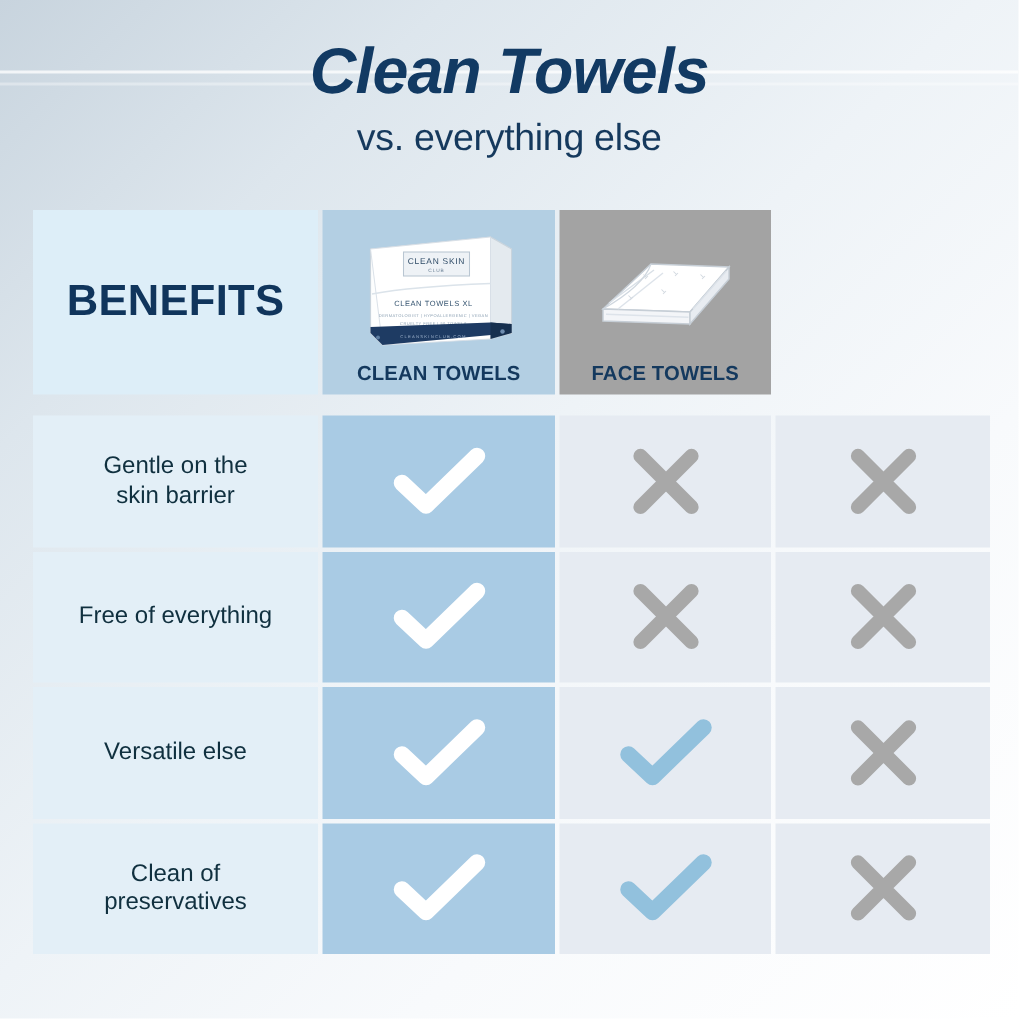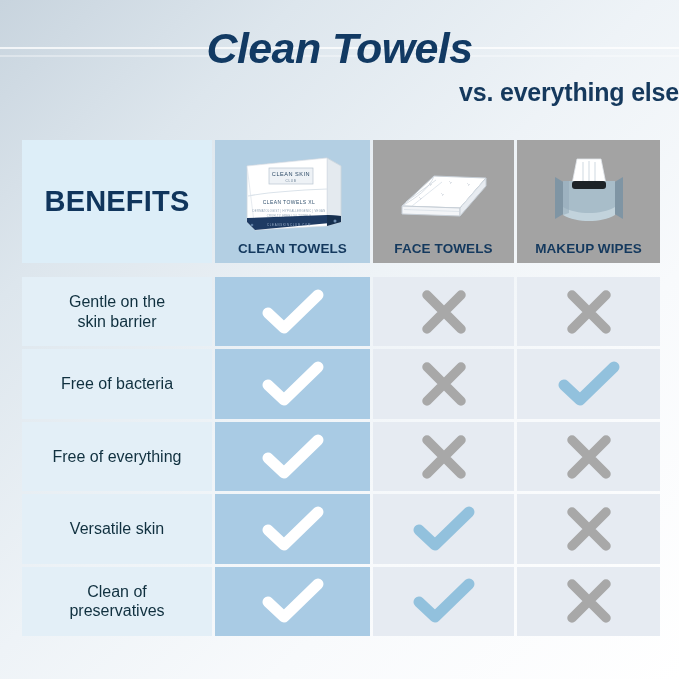--- a/index.html
+++ b/index.html
@@ -37,24 +37,23 @@
     font-size: 43px;
     font-weight: bold;
     font-style: italic;
     color: #123a63;
     letter-spacing: -0.6px;
     line-height: 1.12;
   }
   .subtitle {
     margin-top: 6px;
     font-size: 25px;
-    font-weight: bold;
+    font-weight: normal;
     color: #15395d;
     letter-spacing: -0.2px;
-    text-align: right;
   }
 
   
   .table {
     position: absolute;
     left: 22px;
     top: 140px;
     width: 635px;
     height: 496px;
     display: flex;
@@ -204,41 +203,20 @@
           <path d="M40,30 l2,-2 M41,29 l-2,-2" stroke="#d2d9e0" stroke-width="0.7"></path>
           <path d="M60,28 l2,-2 M61,27 l-2,-2" stroke="#d2d9e0" stroke-width="0.7"></path>
           <path d="M78,30 l2,-2 M79,29 l-2,-2" stroke="#d2d9e0" stroke-width="0.7"></path>
           <path d="M52,40 l2,-2 M53,39 l-2,-2" stroke="#d2d9e0" stroke-width="0.7"></path>
           <path d="M30,44 l2,-2 M31,43 l-2,-2" stroke="#d2d9e0" stroke-width="0.7"></path>
         </svg>
       </div>
       <div class="prod-label">FACE TOWELS</div>
     </div>
 
-    <div class="cell col-wipes hdr-product other">
-      <div class="prod-img">
-        <svg width="100" height="76" viewBox="0 0 100 76">
-
-          <path d="M38,4 L62,4 L68,34 L32,34 Z" fill="#ffffff" stroke="#dfe5ea" stroke-width="0.8"></path>
-          <path d="M44,7 L44,30 M50,6 L50,30 M56,7 L56,30" stroke="#dde4ea" stroke-width="1.4"></path>
-
-          <path d="M16,22 L26,28 L26,58 L16,64 Z" fill="#7f95a4"></path>
-          <path d="M84,22 L74,28 L74,58 L84,64 Z" fill="#7f95a4"></path>
-
-          <rect x="24" y="26" width="52" height="34" fill="#a8bdc9"></rect>
-
-          <rect x="33" y="26" width="34" height="8" rx="3" fill="#1d2327"></rect>
-
-          <path d="M24,52 C38,60 62,60 76,52 L76,60 C62,68 38,68 24,60 Z" fill="#c2d3dc"></path>
-
-          <path d="M24,26 L24,60 L30,58 L30,26 Z" fill="#93aab8" opacity="0.55"></path>
-        </svg>
-      </div>
-      <div class="prod-label">MAKEUP WIPES</div>
-    </div>
   </div>
 
   <div id="rows-container" style="display: flex; flex-direction: column; gap: 3px; flex: 1 1 0%;">
       <div class="row data-row" style="flex: 1 1 0%;">
         <div class="cell col-benefit cell-benefit" style="white-space: pre-line;">Gentle on the
 skin barrier</div>
         <div class="cell col-clean cell-clean">
           <span style="display: flex;">
             <svg class="mark" width="62" height="48" viewBox="0 0 62 48">
               <path d="M6,25 L22,40 L56,7" fill="none" stroke="#ffffff" stroke-width="11" stroke-linecap="round" stroke-linejoin="round"></path>
@@ -254,44 +232,20 @@
         </div>
         <div class="cell col-wipes cell-other">
           <span style="display: flex;">
             <svg class="mark" width="50" height="50" viewBox="0 0 50 50">
               <path d="M8,8 L42,42 M42,8 L8,42" fill="none" stroke="#a8a8a8" stroke-width="9.5" stroke-linecap="round"></path>
             </svg>
           </span>
         </div>
       </div>
       <div class="row data-row" style="flex: 1 1 0%;">
-        <div class="cell col-benefit cell-benefit" style="white-space: pre-line;">Free of bacteria</div>
-        <div class="cell col-clean cell-clean">
-          <span style="display: flex;">
-            <svg class="mark" width="62" height="48" viewBox="0 0 62 48">
-              <path d="M6,25 L22,40 L56,7" fill="none" stroke="#ffffff" stroke-width="11" stroke-linecap="round" stroke-linejoin="round"></path>
-            </svg>
-          </span>
-        </div>
-        <div class="cell col-face cell-other">
-          <span style="display: flex;">
-            <svg class="mark" width="50" height="50" viewBox="0 0 50 50">
-              <path d="M8,8 L42,42 M42,8 L8,42" fill="none" stroke="#a8a8a8" stroke-width="9.5" stroke-linecap="round"></path>
-            </svg>
-          </span>
-        </div>
-        <div class="cell col-wipes cell-other">
-          <span style="display: flex;">
-            <svg class="mark" width="62" height="48" viewBox="0 0 62 48">
-              <path d="M6,25 L22,40 L56,7" fill="none" stroke="#92c1dd" stroke-width="11" stroke-linecap="round" stroke-linejoin="round"></path>
-            </svg>
-          </span>
-        </div>
-      </div>
-      <div class="row data-row" style="flex: 1 1 0%;">
         <div class="cell col-benefit cell-benefit" style="white-space: pre-line;">Free of everything</div>
         <div class="cell col-clean cell-clean">
           <span style="display: flex;">
             <svg class="mark" width="62" height="48" viewBox="0 0 62 48">
               <path d="M6,25 L22,40 L56,7" fill="none" stroke="#ffffff" stroke-width="11" stroke-linecap="round" stroke-linejoin="round"></path>
             </svg>
           </span>
         </div>
         <div class="cell col-face cell-other">
           <span style="display: flex;">
@@ -302,21 +256,21 @@
         </div>
         <div class="cell col-wipes cell-other">
           <span style="display: flex;">
             <svg class="mark" width="50" height="50" viewBox="0 0 50 50">
               <path d="M8,8 L42,42 M42,8 L8,42" fill="none" stroke="#a8a8a8" stroke-width="9.5" stroke-linecap="round"></path>
             </svg>
           </span>
         </div>
       </div>
       <div class="row data-row" style="flex: 1 1 0%;">
-        <div class="cell col-benefit cell-benefit" style="white-space: pre-line;">Versatile skin</div>
+        <div class="cell col-benefit cell-benefit" style="white-space: pre-line;">Versatile else</div>
         <div class="cell col-clean cell-clean">
           <span style="display: flex;">
             <svg class="mark" width="62" height="48" viewBox="0 0 62 48">
               <path d="M6,25 L22,40 L56,7" fill="none" stroke="#ffffff" stroke-width="11" stroke-linecap="round" stroke-linejoin="round"></path>
             </svg>
           </span>
         </div>
         <div class="cell col-face cell-other">
           <span style="display: flex;">
             <svg class="mark" width="62" height="48" viewBox="0 0 62 48">

